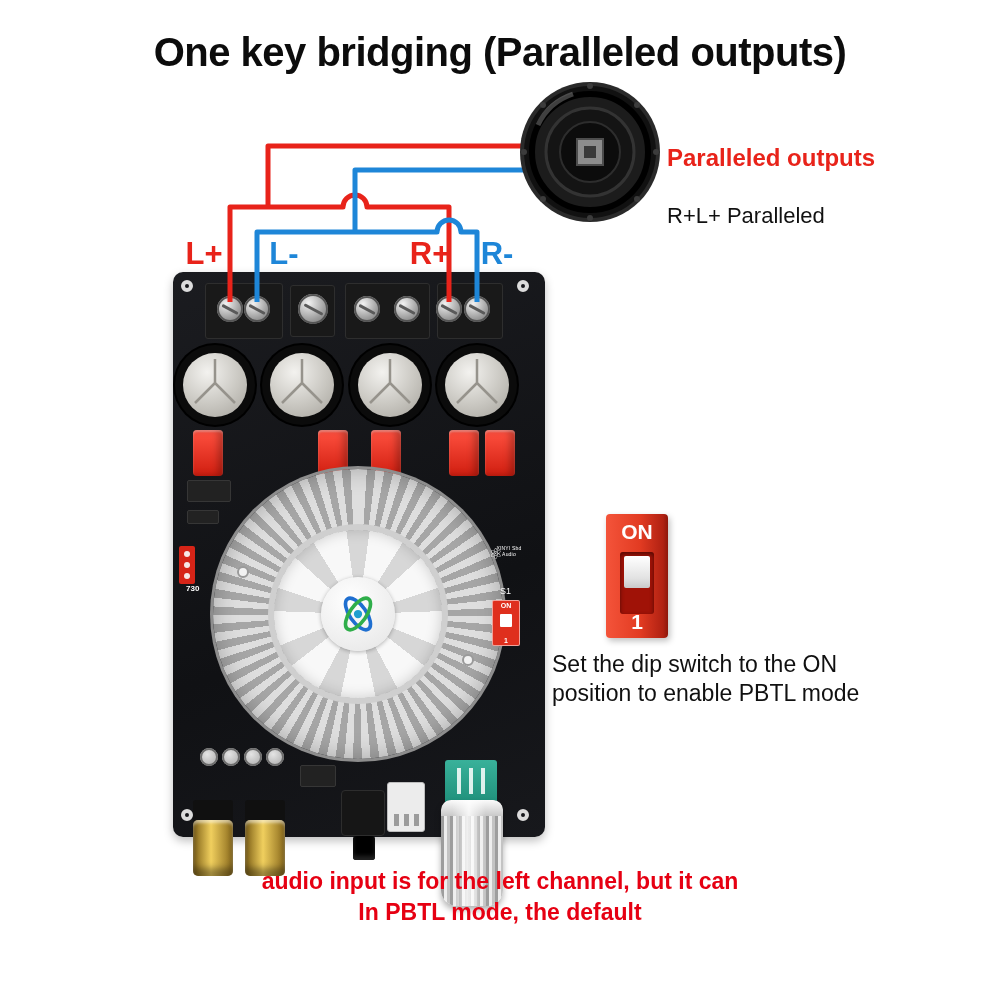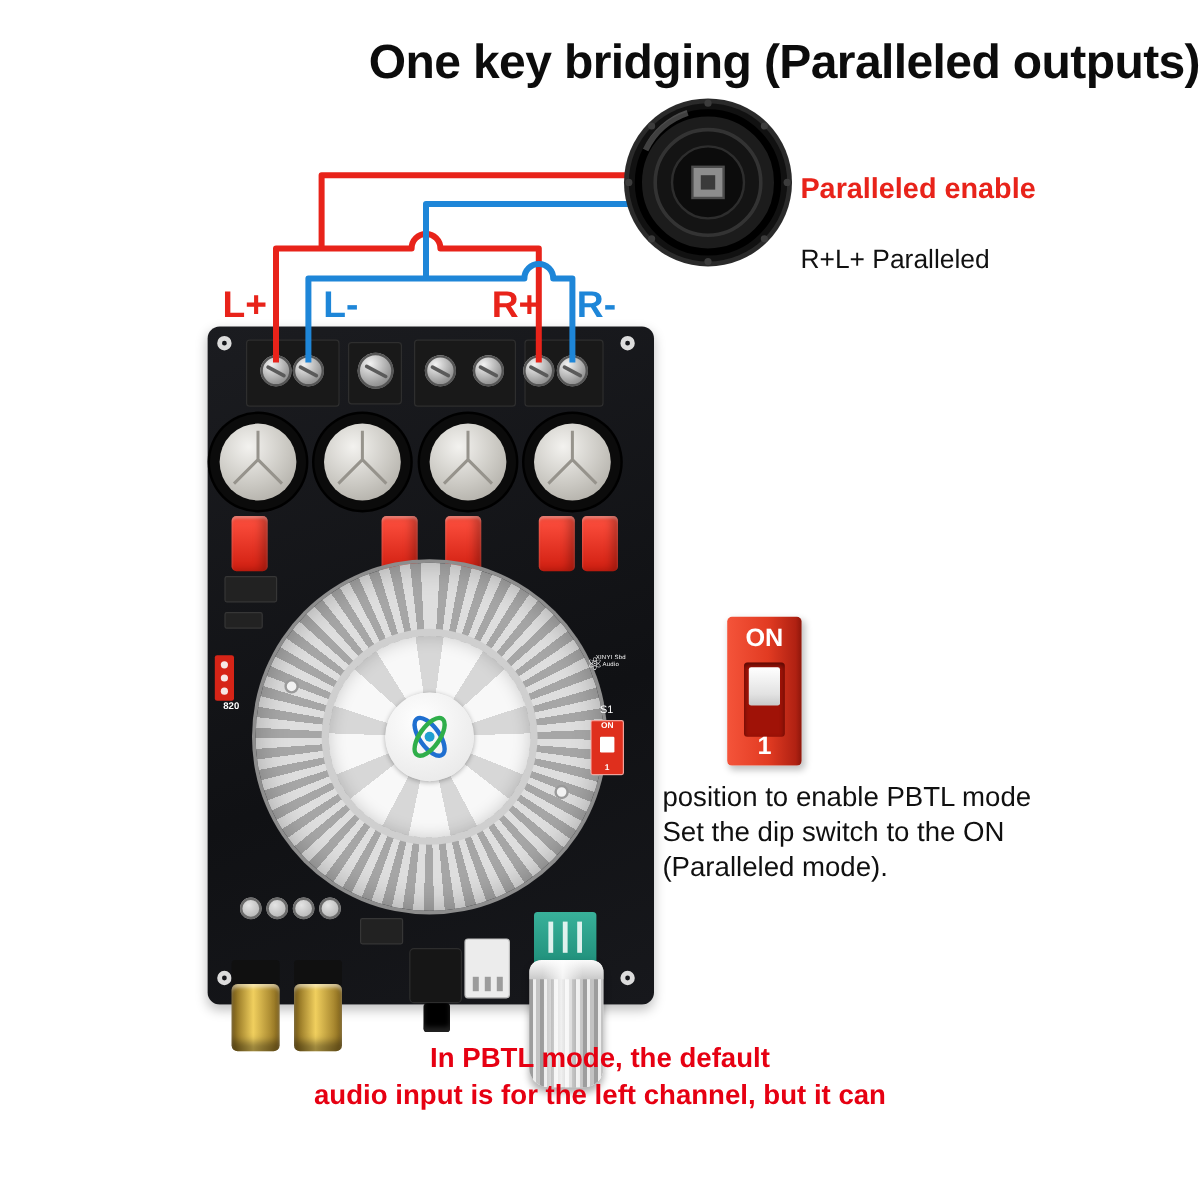--- a/index.html
+++ b/index.html
@@ -1,20 +1,20 @@
 <!DOCTYPE html>
 <html><head>
 <meta charset="utf-8">
 <style>
   html,body{margin:0;padding:0;background:#fff;}
   .page{position:relative;width:1000px;height:1000px;background:#fff;overflow:hidden;
         font-family:"Liberation Sans",sans-serif;color:#111;}
 
   
-  .title{position:absolute;top:30px;left:0;right:0;text-align:right;
+  .title{position:absolute;top:30px;left:0;right:0;text-align:center;
          font-size:40px;font-weight:600;letter-spacing:-.5px;color:#0c0c0c;}
 
   
   .wires{position:absolute;left:0;top:0;width:1000px;height:1000px;z-index:5;pointer-events:none;}
 
   
   .speaker{position:absolute;left:518px;top:80px;width:144px;height:144px;z-index:6;}
 
   .callout{position:absolute;left:667px;top:144px;z-index:6;}
   .callout .head{font-size:24px;font-weight:700;color:#e8231a;margin-bottom:8px;}
@@ -157,21 +157,21 @@
           <circle cx="138" cy="72" r="3"></circle>
         <circle cx="25" cy="25" r="3"></circle>
           <circle cx="119" cy="25" r="3"></circle>
         <circle cx="25" cy="119" r="3"></circle>
           <circle cx="119" cy="119" r="3"></circle>
       </g>
     </svg>
   </div>
 
   <div class="callout">
-    <div class="head">Paralleled enable</div>
+    <div class="head">Paralleled outputs</div>
     <div class="ln">R+L+ Paralleled</div>
   </div>
 
   <div class="wlabel red" style="left:204px">L+</div>
   <div class="wlabel blue" style="left:284px">L-</div>
   <div class="wlabel red" style="left:430px">R+</div>
   <div class="wlabel blue" style="left:497px">R-</div>
 
   <div class="pcb">
     <div class="hole" style="left:8px;top:8px"></div>
@@ -243,21 +243,21 @@
     <div class="rcap" style="left:276px;top:158px"></div>
     <div class="rcap" style="left:312px;top:158px"></div>
 
     <div class="chip" style="left:14px;top:208px;width:44px;height:22px"></div>
     <div class="chip" style="left:14px;top:238px;width:32px;height:14px"></div>
     <div class="trim" style="left:6px;top:274px">
       <b style="top:5px"></b>
         <b style="top:16px"></b>
         <b style="top:27px"></b>
     </div>
-    <div class="silk-val" style="left:13px;top:312px">820</div>
+    <div class="silk-val" style="left:13px;top:312px">730</div>
 
     <div class="heatsink">
       <div class="fan">
         <div class="hub">
           <svg width="44" height="44" viewBox="0 0 48 48">
             <g fill="none" stroke-width="4">
               <ellipse cx="24" cy="24" rx="20" ry="9" stroke="#1f6fd0" transform="rotate(55 24 24)"></ellipse>
               <ellipse cx="24" cy="24" rx="20" ry="9" stroke="#2fae4a" transform="rotate(-55 24 24)"></ellipse>
             </g>
             <circle cx="24" cy="24" r="4.5" fill="#1f9fd0"></circle>
@@ -312,24 +312,23 @@
 
   <div class="dip">
     <div class="on">ON</div>
     <div class="recess">
       <div class="slider"></div>
     </div>
     <div class="one">1</div>
   </div>
 
   <div class="dip-text">
+    <div>Set the dip switch to the ON</div>
     <div>position to enable PBTL mode</div>
-    <div>Set the dip switch to the ON</div>
-    <div>(Paralleled mode).</div>
   </div>
 
 
   <div class="pbtl-note">
+    <div>audio input is for the left channel, but it can</div>
     <div>In PBTL mode, the default</div>
-    <div>audio input is for the left channel, but it can</div>
   </div>
 
 </div>
 
 </body></html>

